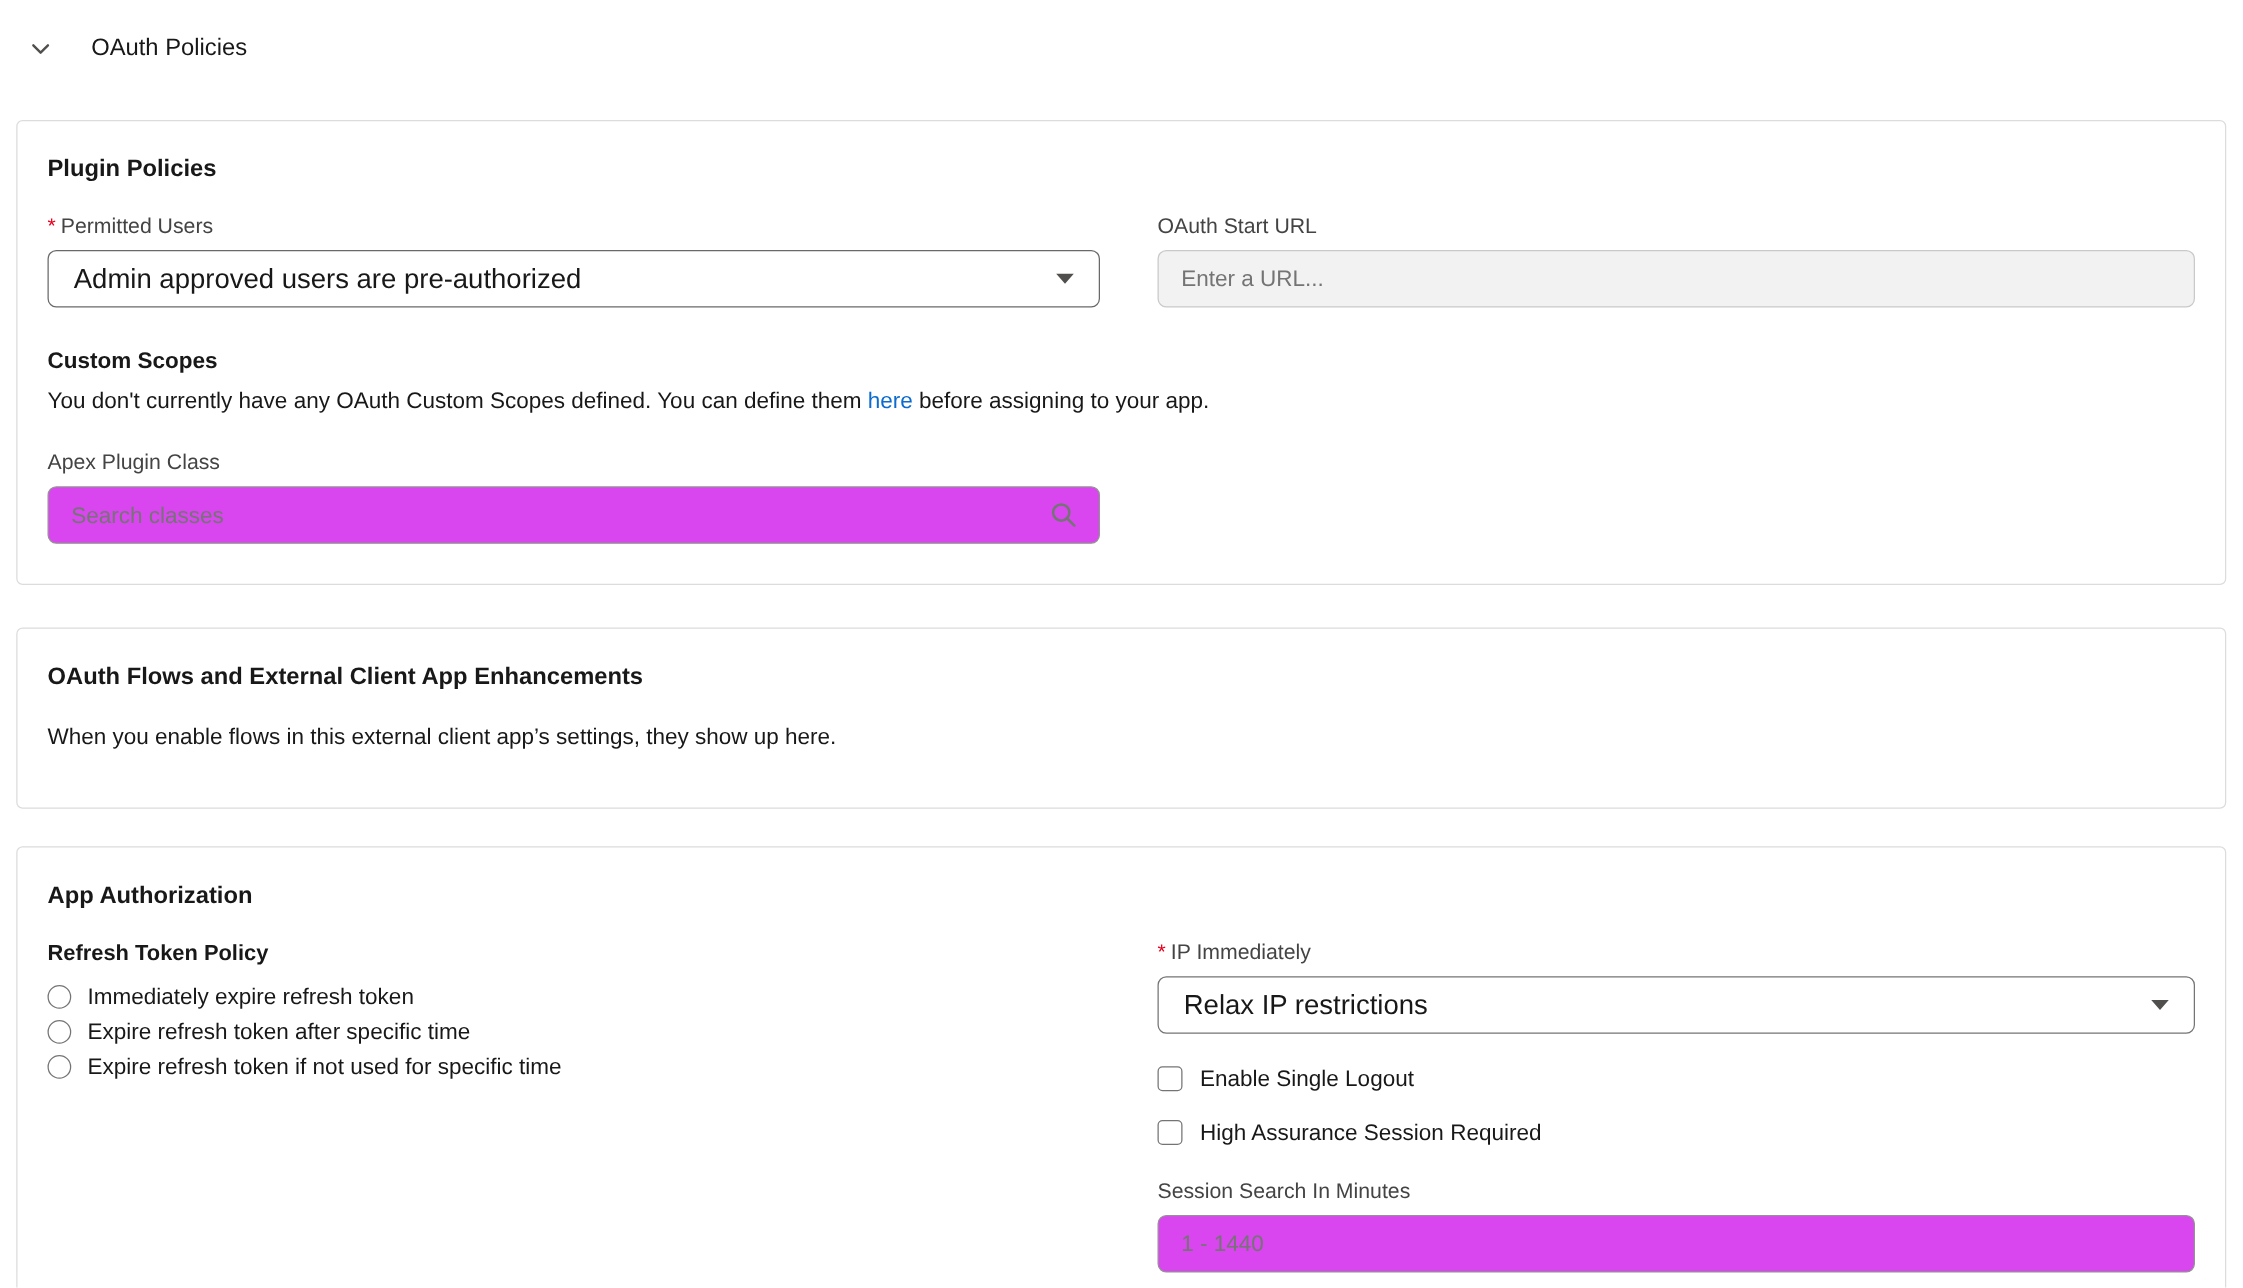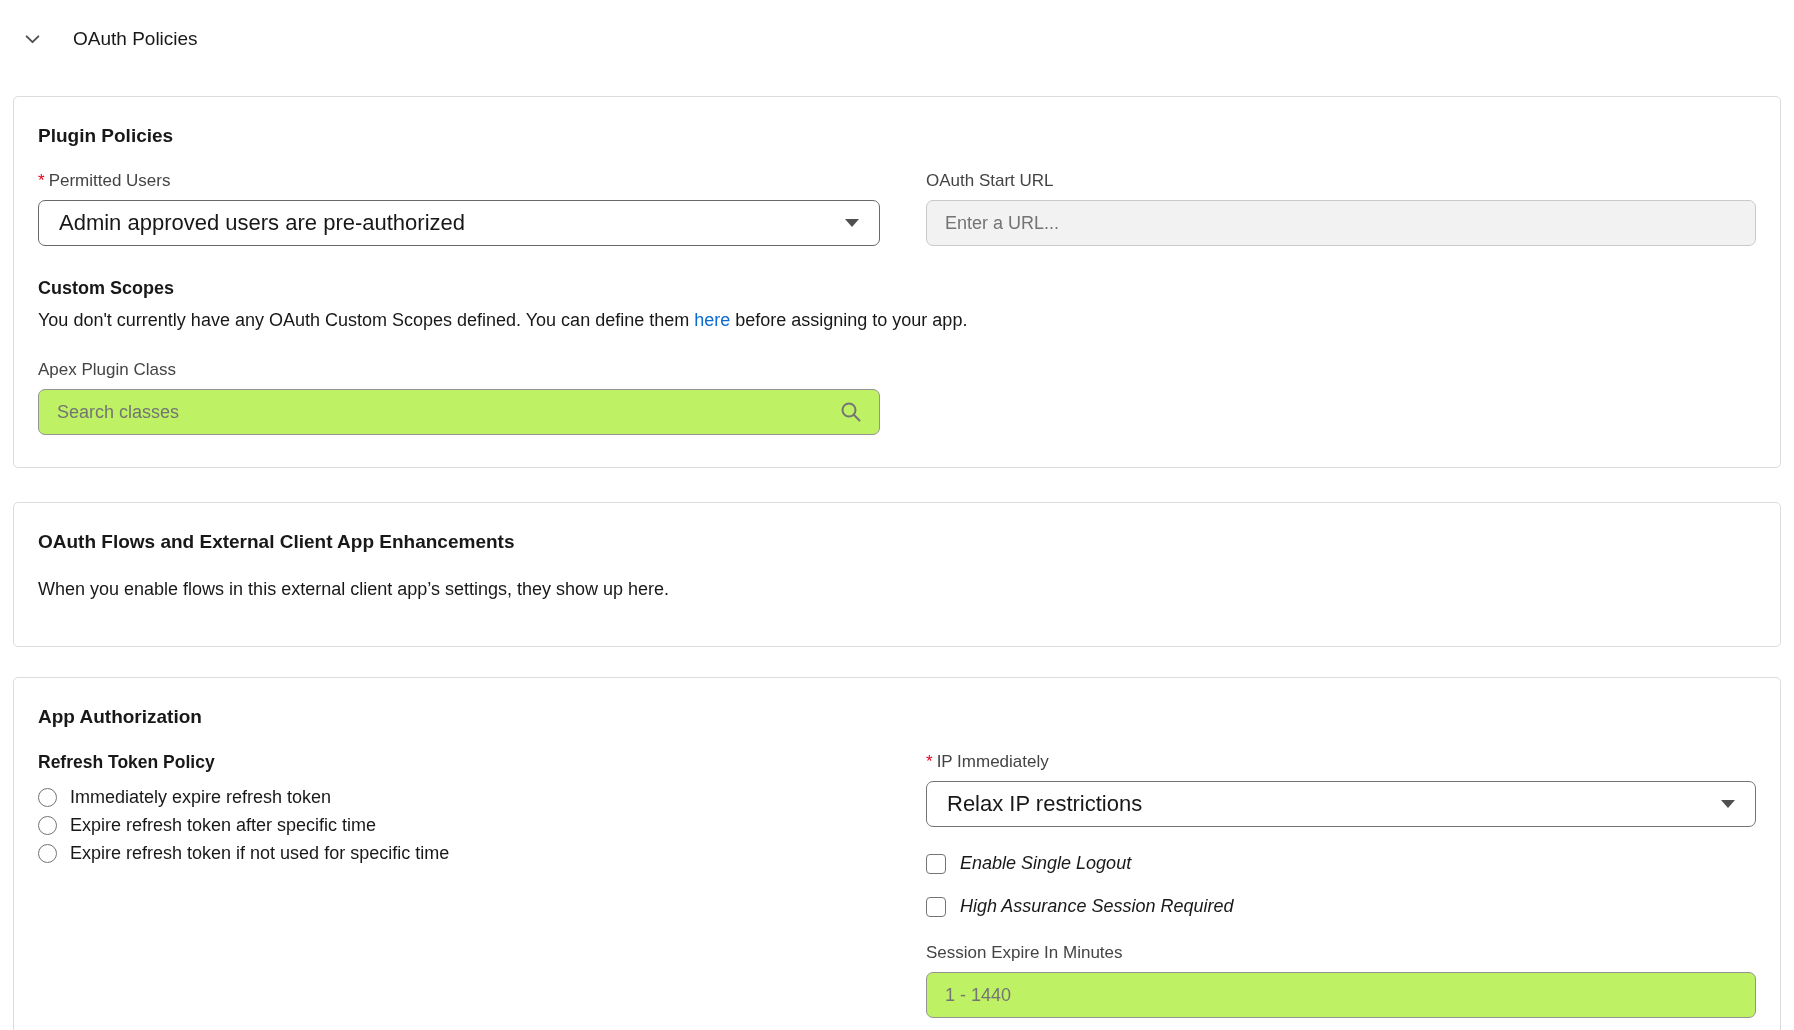--- a/index.html
+++ b/index.html
@@ -76,21 +76,21 @@
     margin-left: 16px;
     flex: 0 0 auto;
   }
 
   
   .text-input {
     width: 100%;
     height: 46px;
     border: 1px solid #939393;
     border-radius: 7px;
-    background: #bef264;
+    background: #d946ef;
     padding: 0 18px;
     font-size: 18px;
     font-family: inherit;
     color: #181818;
     outline: none;
   }
   .text-input::placeholder { color: #747474; opacity: 1; }
   .input-disabled {
     background: #f3f2f2;
     border-color: #c9c9c9;
@@ -145,26 +145,25 @@
   .radio.on::after {
     content: "";
     position: absolute;
     inset: 2.5px;
     border-radius: 50%;
     background: var(--radio-selected, #0b5cab);
   }
 
   .check-row {
     display: flex;
-    align-items: flex-end;
+    align-items: flex-start;
     gap: 14px;
     font-size: 18px;
     margin-top: 22px;
     cursor: pointer;
-    font-style: italic;
   }
   .checkbox {
     width: 20px; height: 20px;
     flex: 0 0 20px;
     border: 1px solid #747474;
     border-radius: 4px;
     background: #fff;
   }
 
   .session-block { margin-top: 26px; }
@@ -258,18 +257,18 @@
       <div class="check-row first-check">
         <span class="checkbox"></span>
         <span>Enable Single Logout</span>
       </div>
       <div class="check-row">
         <span class="checkbox"></span>
         <span>High Assurance Session Required</span>
       </div>
 
       <div class="session-block">
-        <label class="field-label">Session Expire In Minutes</label>
+        <label class="field-label">Session Search In Minutes</label>
         <input class="text-input" placeholder="1 - 1440" style="">
       </div>
     </div>
   </div>
 </section>
 
 </body></html>

